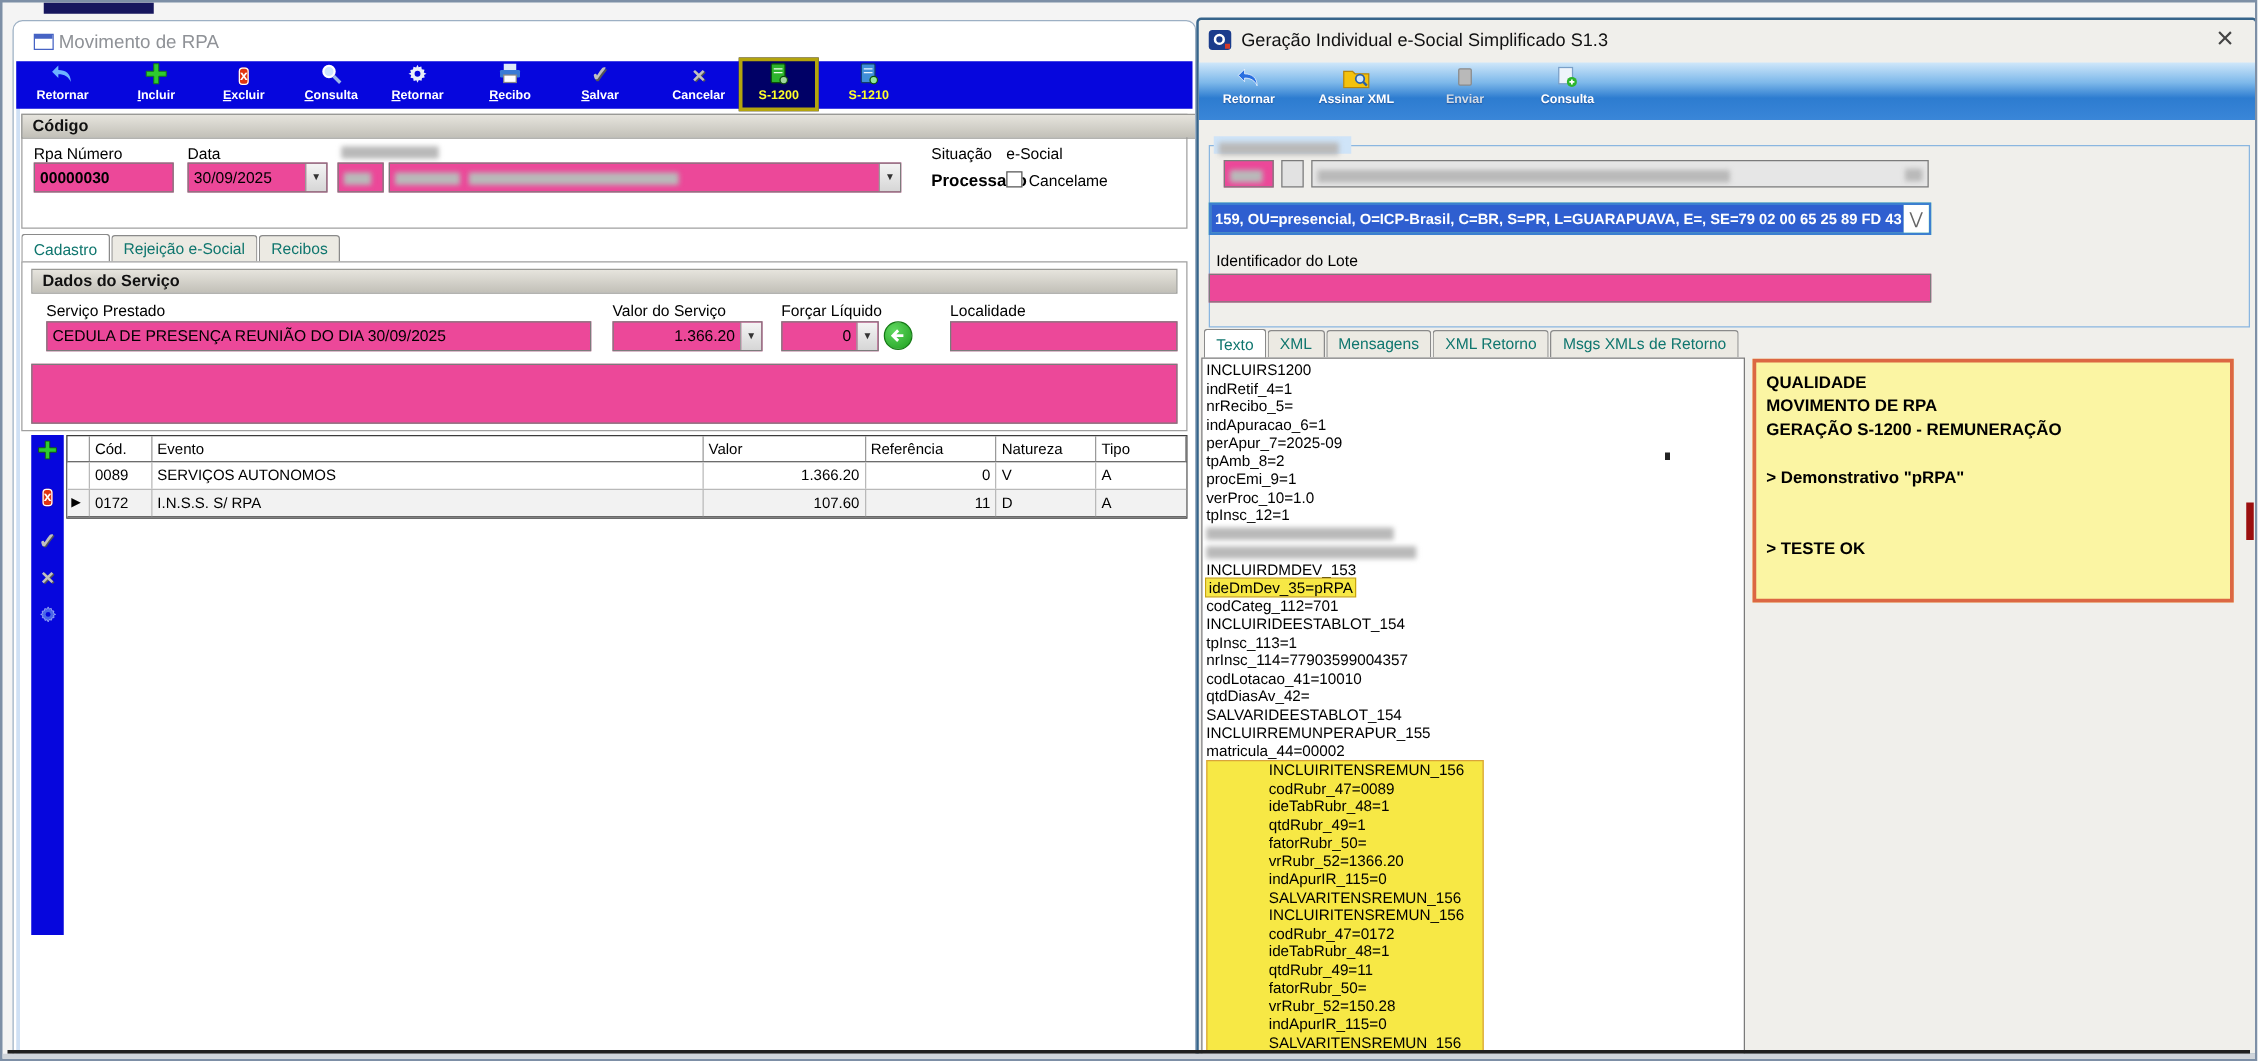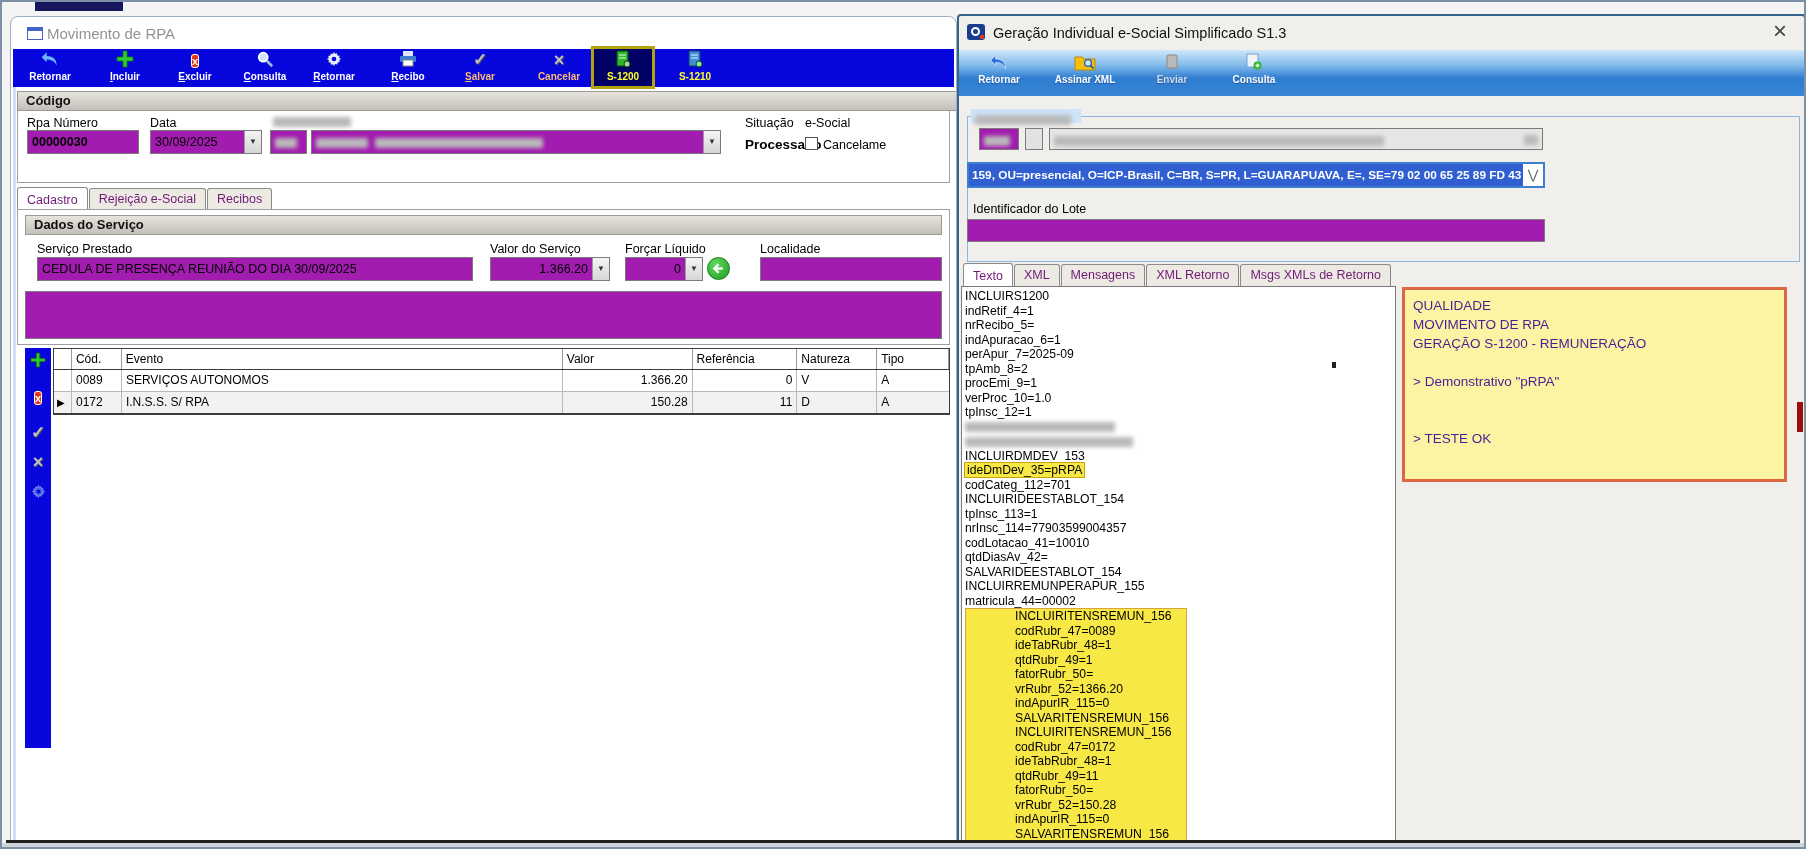--- a/index.html
+++ b/index.html
@@ -21,48 +21,48 @@
   .rtitle { position:absolute; left:34px; top:9px; font-size:14.5px; color:#111; }
   .close-x { position:absolute; left:806px; top:2px; width:30px; height:26px; text-align:center;
              font-size:24px; color:#444; line-height:26px; cursor:default; }
 
   
   #ltoolbar { position:absolute; left:2px; top:32px; right:2px; height:38px; background:#0606dd; }
   .tbtn { position:absolute; top:1px; height:36px; text-align:center; }
   .ticon { display:block; height:20px; line-height:20px; }
   .tlabel { display:block; font-size:10px; font-weight:bold; color:#fff; line-height:14px; }
   .mn::first-letter { text-decoration:underline; }
-  .tlabel.dis { color:#fdba74; }
+  .tlabel.dis { color:#ffffff; }
   .tlabel.yel { color:#ffff29; }
   .s1200-box { position:absolute; top:-3px; left:578px; width:64px; height:43px;
                background:#000066; border:3px solid #b3a40e; }
   #rtoolbar { position:absolute; left:0; top:34px; width:100%; height:46px;
     background:linear-gradient(180deg,#cfe7fa 0%,#7db8ea 35%,#2d7cd0 62%,#3a86d8 100%); }
   .rtb { position:absolute; top:3px; height:40px; text-align:center; }
   .rtb .tlabel { text-shadow:0 1px 1px rgba(0,0,60,.35); }
 
   
   .glabel { font-size:12.5px; color:#000; position:absolute; white-space:nowrap; }
-  .field { position:absolute; background:#a21caf; border:1px solid #7b7b7b; font-size:12.5px;
+  .field { position:absolute; background:#ec4899; border:1px solid #7b7b7b; font-size:12.5px;
            line-height:22px; padding:0 4px; white-space:nowrap; overflow:hidden; }
   .combo { display:flex; padding:0; }
   .combo .cval { flex:1; padding:0 4px; overflow:hidden; white-space:nowrap; }
   .combo .carr { width:17px; background:linear-gradient(#f4f4f4,#d6d6d6); border-left:1px solid #9a9a9a;
                  text-align:center; font-size:8px; color:#333; line-height:22px; }
   .groupbar { position:absolute; background:linear-gradient(#e6e4dd,#c2c0b8);
               border:1px solid #9a9a96; font-size:13px; font-weight:bold; color:#111;
               line-height:18px; padding-left:8px; }
   .gbox { position:absolute; border:1px solid #a0a0a0; background:#fff; }
   .blur-chip { display:inline-block; background:#b9b9b9; filter:blur(2px); height:10px; border-radius:1px;
                vertical-align:middle; }
 
   
   .tabrow { position:absolute; display:flex; align-items:flex-end; }
   .tab { border:1px solid #8a8a8a; border-bottom:none; background:#eceae3; font-size:12.5px;
-         padding:3px 9px 4px; margin-right:1px; border-radius:3px 3px 0 0; color:#701a75; white-space:nowrap; }
+         padding:3px 9px 4px; margin-right:1px; border-radius:3px 3px 0 0; color:#0f766e; white-space:nowrap; }
   .tab.active { background:#fff; font-weight:normal; padding-top:5px; position:relative; top:1px; }
 
   
   #grid { position:absolute; left:42px; top:331px; width:897px; background:#fff;
           border:1px solid #3c3c3c; font-size:12px; }
   .grow { display:flex; height:22px; line-height:21px; }
   .grow.hdr { height:21px; border-bottom:1px solid #3c3c3c; }
   .gcell { border-right:1px solid #b9b9b9; padding:0 4px; overflow:hidden; white-space:nowrap; }
   .grow.hdr .gcell { border-right:1px solid #9a9a9a; }
   .grow.r1 { background:#fff; border-bottom:1px solid #b9b9b9; }
@@ -89,21 +89,21 @@
   #texto-area { position:absolute; left:2px; top:270px; width:435px; height:561px;
                 background:#fff; border:1px solid #7a7a7a; overflow:hidden; padding:2px 0 0 3px; }
   .tline { font-size:12.2px; line-height:14.5px; white-space:nowrap; color:#000; }
   .hl-block { background:#f7e845; border:1px solid #d9a43b; width:222px; }
   .hl-block .tline { padding-left:1px;margin-left:48px; }
   .hl-single { background:#f7e845; outline:1px solid #caa50a; padding:0 2px; }
 
   
   #note { position:absolute; left:443px; top:271px; width:385px; height:195px;
           background:#fbf5a3; border:3px solid #dc6743; padding:6px 8px; overflow:hidden; }
-  .nline { font-size:13.5px; font-weight:normal; color:#4c1d95; line-height:19px; white-space:nowrap; }
+  .nline { font-size:13.5px; font-weight:bold; color:#000000; line-height:19px; white-space:nowrap; }
 
   
   #navy-rect { position:absolute; left:33px; top:0; width:88px; height:9px; background:#16165e; }
   #bottom-line { position:absolute; left:4px; right:4px; top:838px; height:3px; background:#1f1f1f; }
   #bottom-strip { position:absolute; left:0; right:0; top:841px; height:8px; background:#cfd4da; }
   #red-mark { position:absolute; left:838px; top:386px; width:6px; height:30px; background:#9b0f0f; }
   #cursor-dot { position:absolute; left:373px; top:346px; width:4px; height:6px; background:#222; }
 
   .winicon { position:absolute; width:16px; height:13px; border:1px solid #4663c4; background:#fff; }
   .winicon::before { content:""; position:absolute; left:0; top:0; right:0; height:3px; background:#4663c4; }
@@ -291,21 +291,21 @@
             <span class="gcell c2">SERVIÇOS AUTONOMOS</span>
             <span class="gcell c3">1.366.20</span>
             <span class="gcell c4">0</span>
             <span class="gcell c5">V</span>
             <span class="gcell c6">A</span>
           </div>
           <div class="grow r2">
             <span class="gcell c0 sel-mark">▶</span>
             <span class="gcell c1">0172</span>
             <span class="gcell c2">I.N.S.S. S/ RPA</span>
-            <span class="gcell c3">150.28</span>
+            <span class="gcell c3">107.60</span>
             <span class="gcell c4">11</span>
             <span class="gcell c5">D</span>
             <span class="gcell c6">A</span>
           </div>
         </div>
     </div>
   </div>
 
   <div id="rwin">
     <span class="abs" style="left:8px; top:8px; width:18px; height:16px; background:#1b3c8c; border-radius:3px;">

